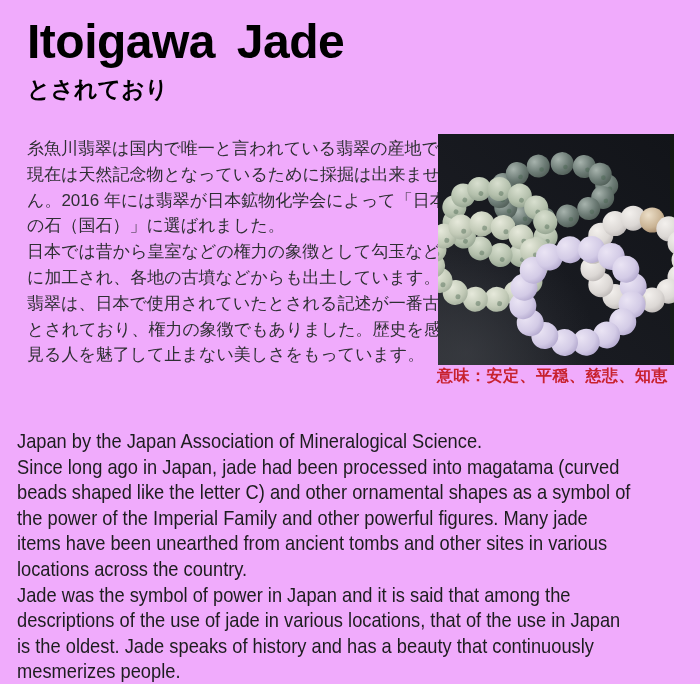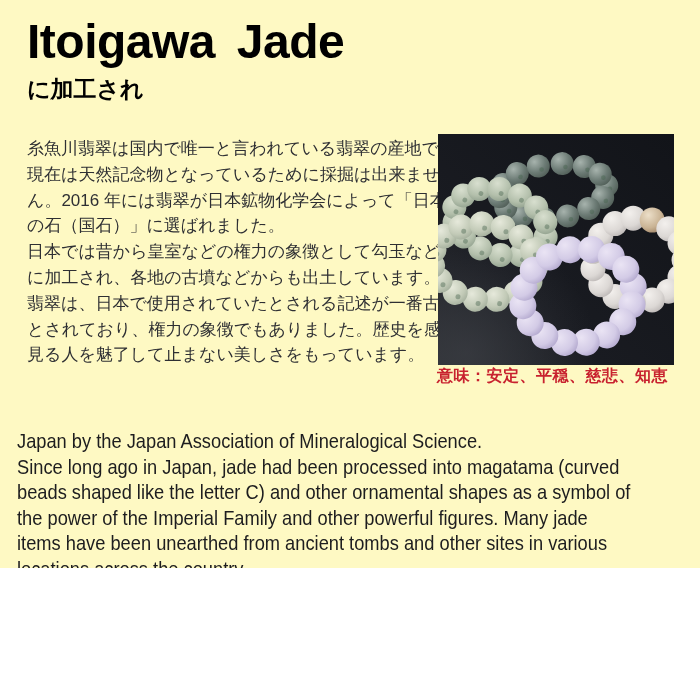--- a/index.html
+++ b/index.html
@@ -1,21 +1,21 @@
 <!DOCTYPE html>
 <html><head>
 <meta charset="utf-8">
 <style>
   * { margin: 0; padding: 0; box-sizing: border-box; }
   html, body { background: #ffffff; }
   .page {
     position: relative;
     width: 700px;
-    height: 568px;
-    background: #fef9c3;
+    height: 684px;
+    background: #f0abfc;
     overflow: hidden;
     font-family: "Liberation Sans", sans-serif;
   }
   .title {
     position: absolute;
     left: 27px;
     top: 16px;
     font-family: "Liberation Sans", sans-serif;
     font-size: 48px;
     font-weight: 700;
@@ -82,21 +82,21 @@
     transform-origin: 0 0;
   }
 </style>
 </head>
 <body>
 
 <div class="page">
 
   <h1 class="title">Itoigawa Jade</h1>
 
-  <h2 class="subtitle">に加工され</h2>
+  <h2 class="subtitle">とされており</h2>
 
 
   <div class="jp-body">糸魚川翡翠は国内で唯一と言われている翡翠の産地で、
 現在は天然記念物となっているために採掘は出来ませ
 ん。2016 年には翡翠が日本鉱物化学会によって「日本
 の石（国石）」に選ばれました。
 日本では昔から皇室などの権力の象徴として勾玉など
 に加工され、各地の古墳などからも出土しています。
 翡翠は、日本で使用されていたとされる記述が一番古い
 とされており、権力の象徴でもありました。歴史を感じ、

